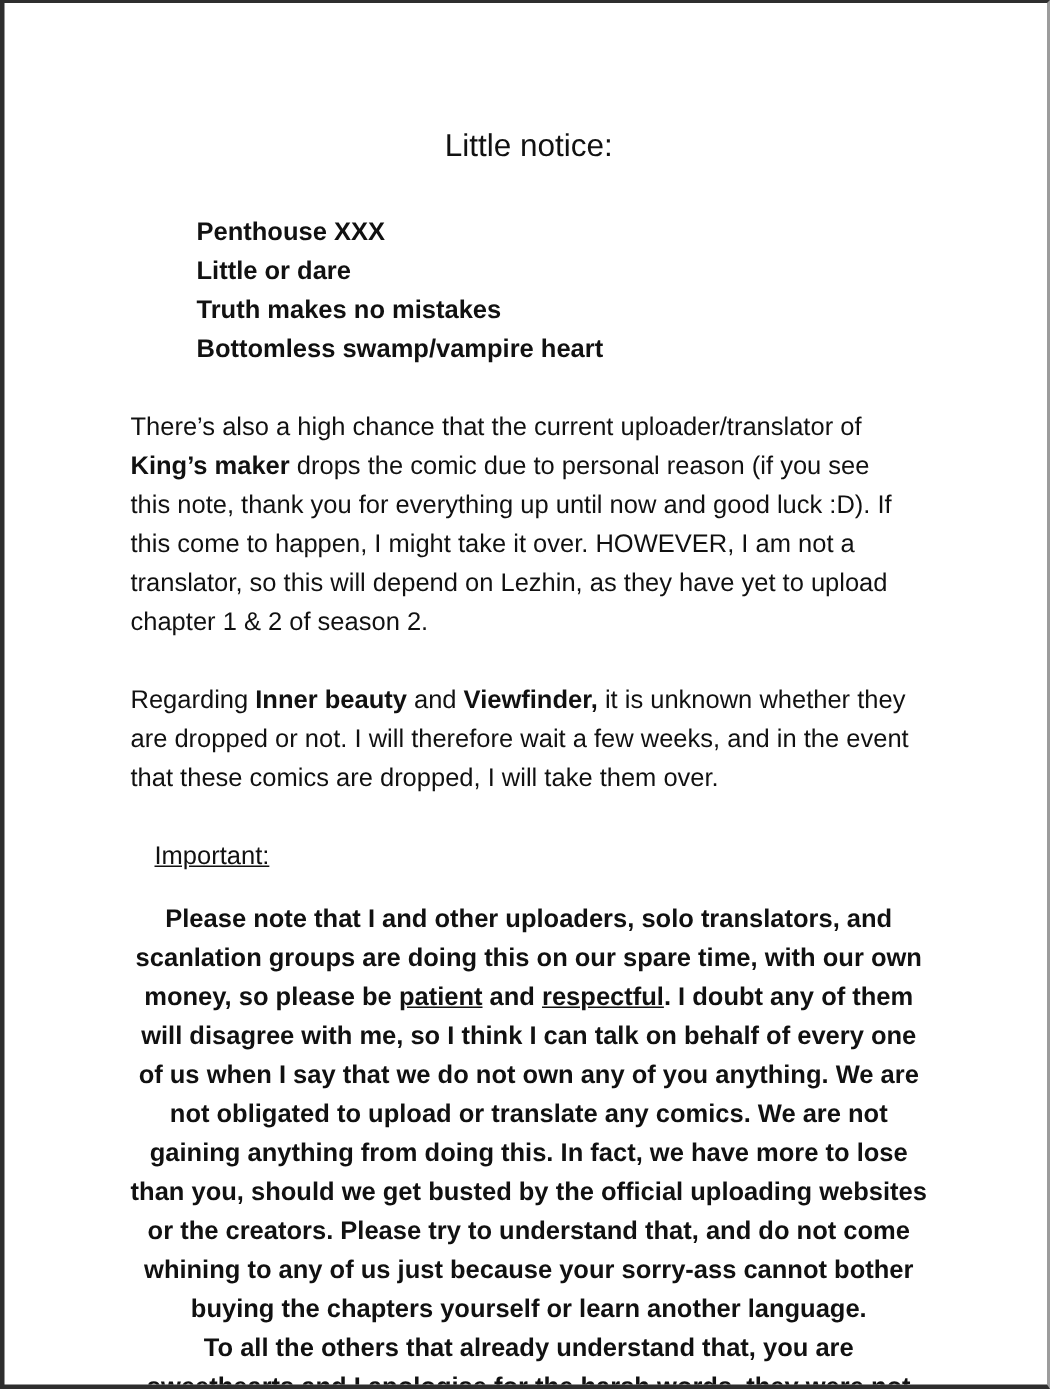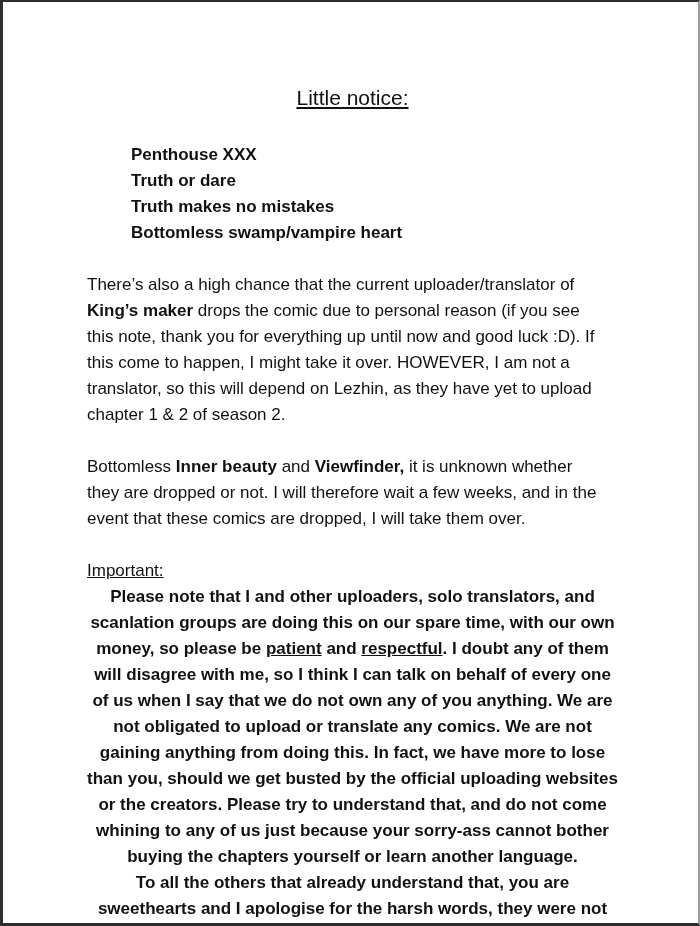--- a/index.html
+++ b/index.html
@@ -22,36 +22,35 @@
     font-size: 17px;
     line-height: 26px;
     overflow: hidden;
   }
   .title {
     font-size: 21px;
     font-weight: 400;
     text-align: center;
     margin: 0 0 30px 0;
     line-height: 28px;
-    text-decoration: underline;
   }
   .para {
     margin: 0 12px 26px 0;
   }
   .lead {
     margin: 0;
   }
   .comics {
     list-style: none;
     margin: 0 0 26px 0;
     padding: 0 0 0 44px;
     font-weight: 700;
   }
   .important-heading {
-    margin: 0;
+    margin: 16px;
     font-weight: 400;
   }
   .important-heading span {
     text-decoration: underline;
   }
   .shout {
     margin: 0;
     font-weight: 700;
     text-align: center;
   }
@@ -63,31 +62,31 @@
 </head>
 <body>
 
 <div class="page">
 
   <h1 class="title">Little notice:</h1>
 
 
   <ul class="comics">
     <li>Penthouse XXX</li>
-    <li>Truth or dare</li>
+    <li>Little or dare</li>
     <li>Truth makes no mistakes</li>
     <li>Bottomless swamp/vampire heart</li>
   </ul>
 
   <p class="para">
     <span>There’s also a high chance that the current uploader/translator of </span><b>King’s maker</b><span> drops the comic due to personal reason (if you see this note, thank you for everything up until now and good luck :D). If this come to happen, I might take it over. HOWEVER, I am not a translator, so this will depend on Lezhin, as they have yet to upload chapter 1 &amp; 2 of season 2.</span>
   </p>
 
   <p class="para">
-    <span>Bottomless </span><b>Inner beauty</b><span> and </span><b>Viewfinder,</b><span> it is unknown whether they are dropped or not. I will therefore wait a few weeks, and in the event that these comics are dropped, I will take them over.</span>
+    <span>Regarding </span><b>Inner beauty</b><span> and </span><b>Viewfinder,</b><span> it is unknown whether they are dropped or not. I will therefore wait a few weeks, and in the event that these comics are dropped, I will take them over.</span>
   </p>
 
   <p class="important-heading">
     <span>Important:</span>
   </p>
 
   <p class="shout">
     <span>Please note that I and other uploaders, solo translators, and scanlation groups are doing this on our spare time, with our own money, so please be </span><u>patient</u><span> and </span><u>respectful</u><span>. I doubt any of them will disagree with me, so I think I can talk on behalf of every one of us when I say that we do not own any of you anything. We are not obligated to upload or translate any comics. We are not gaining anything from doing this. In fact, we have more to lose than you, should we get busted by the official uploading websites or the creators. Please try to understand that, and do not come whining to any of us just because your sorry-ass cannot bother buying the chapters yourself or learn another language.</span>
   </p>
 

